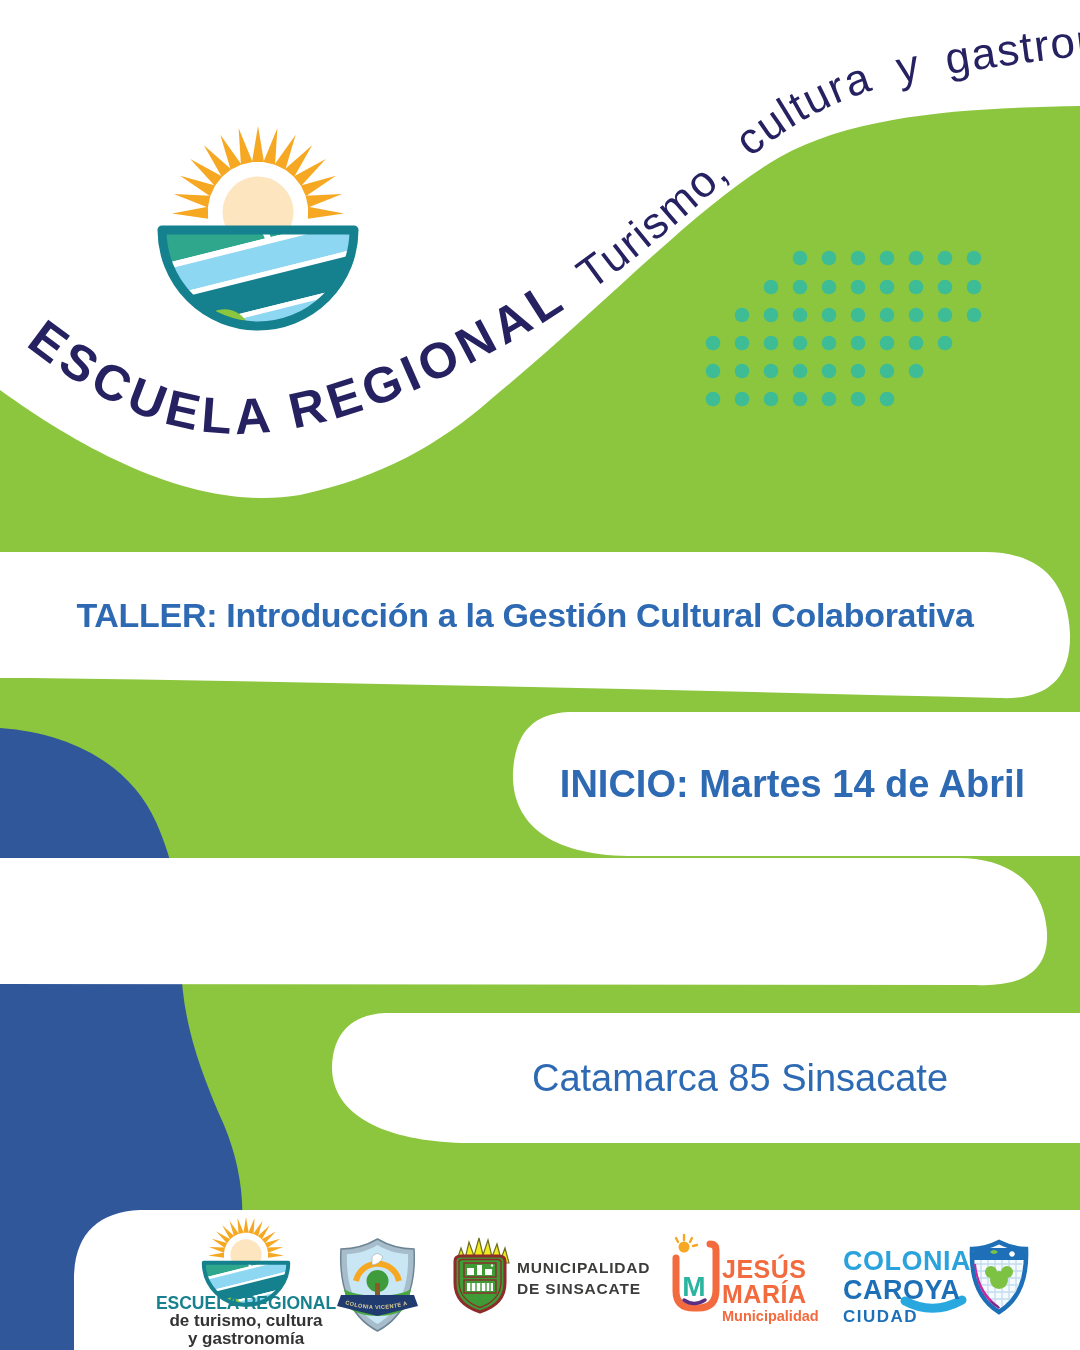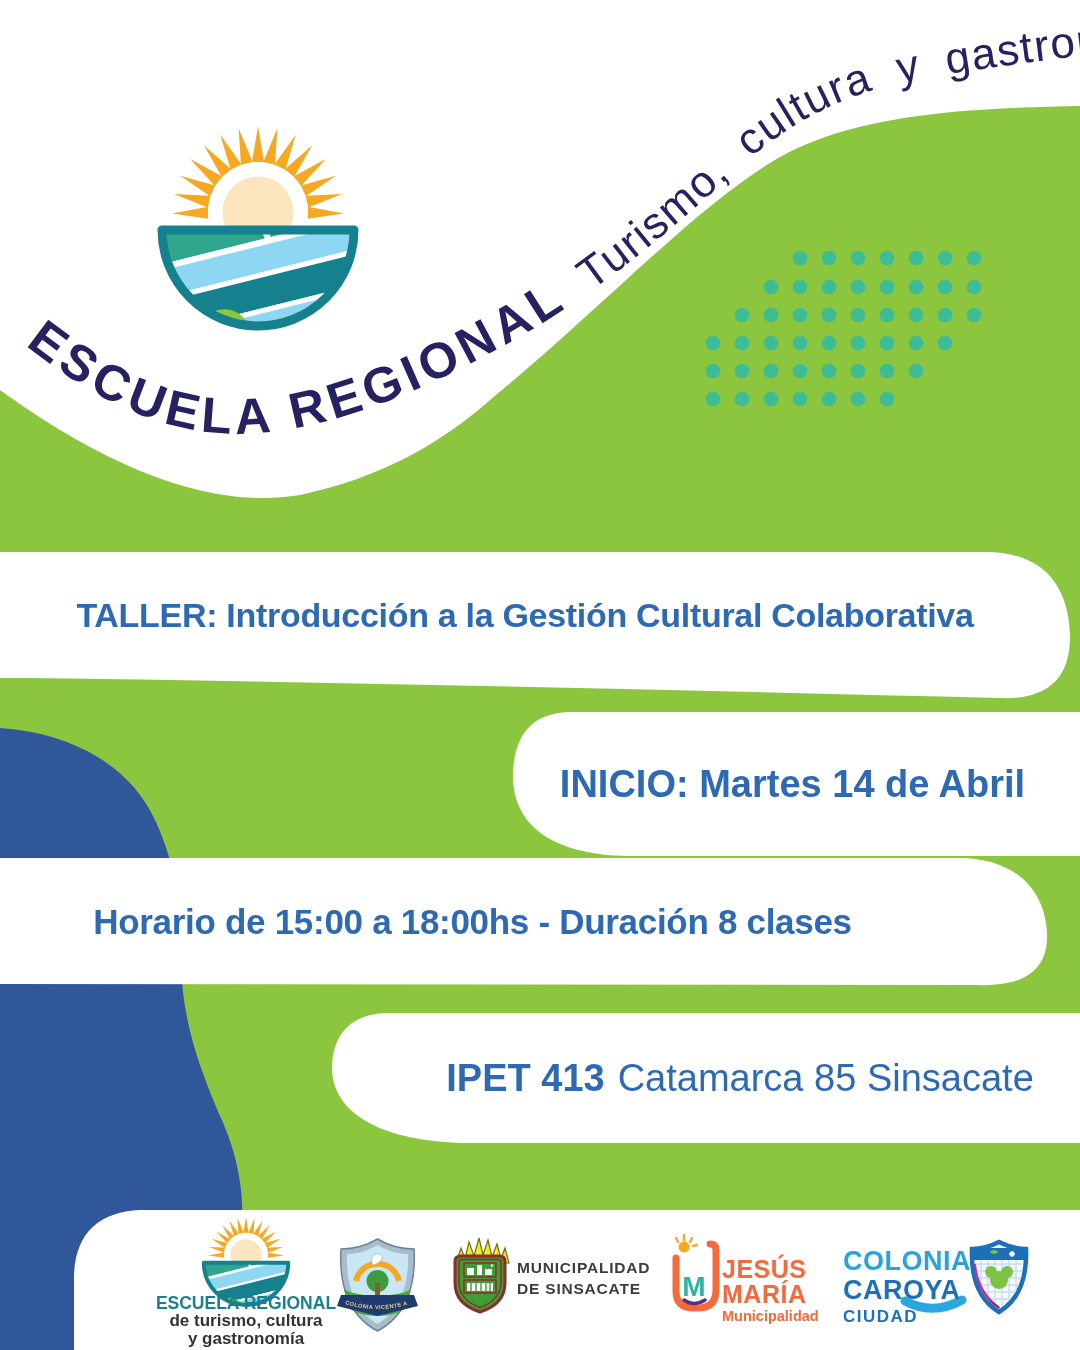--- a/index.html
+++ b/index.html
@@ -213,23 +213,21 @@
       <circle cx="39" cy="32" r="6" fill="#7DC242"></circle>
       <path d="M6,24 C8,44 16,58 30,68" fill="none" stroke="#C5299B" stroke-width="4"></path>
       <path d="M22,62 C25,65 28,67 31,69" fill="none" stroke="#7B2E8E" stroke-width="4"></path>
     </g>
   </g>
   <path d="M905,1301 Q933,1316 962,1300" fill="none" stroke="var(--caroya_light,#29A8E0)" stroke-width="9" stroke-linecap="round"></path>
 </svg>
 
 <div class="overlay b1">TALLER: Introducción a la Gestión Cultural Colaborativa</div>
 <div class="overlay b2">INICIO: Martes 14 de Abril</div>
-<div class="overlay b3">Horario de 15:00 a 18:00hs - Duración 8 clases</div>
 <div class="overlay b4">
-  <span class="venue-bold">IPET 413</span>
   <span class="venue-rest">Catamarca 85 Sinsacate</span>
 </div>
 
 <div class="txt f-escuela">
   <div class="l1">ESCUELA REGIONAL</div>
   <div class="l2">de turismo, cultura</div>
   <div class="l2">y gastronomía</div>
 </div>
 <div class="txt f-sins">
   <div>MUNICIPALIDAD</div>

